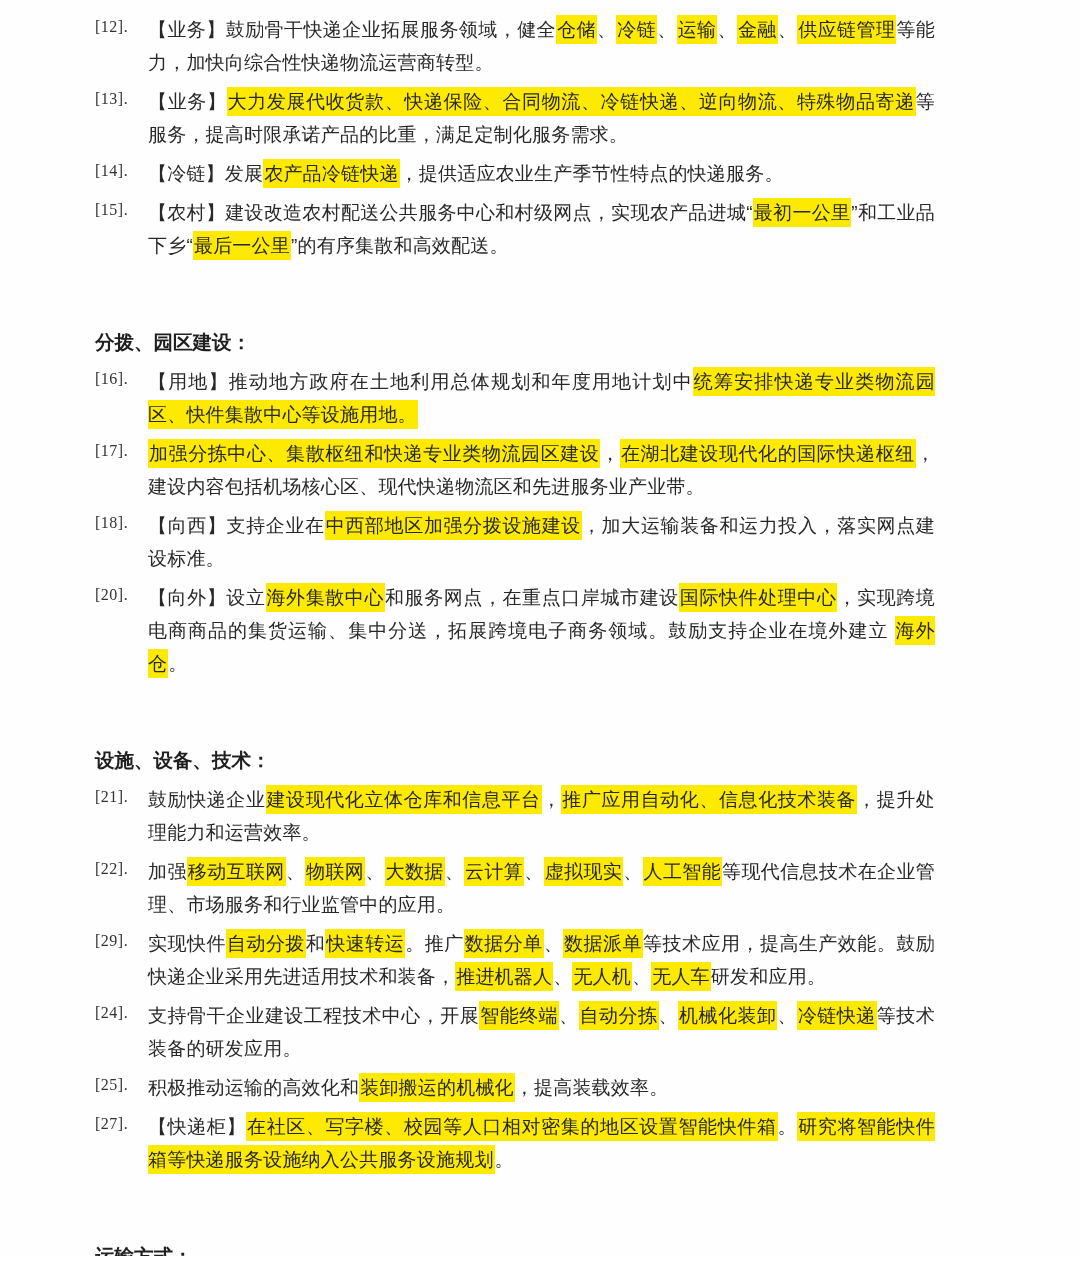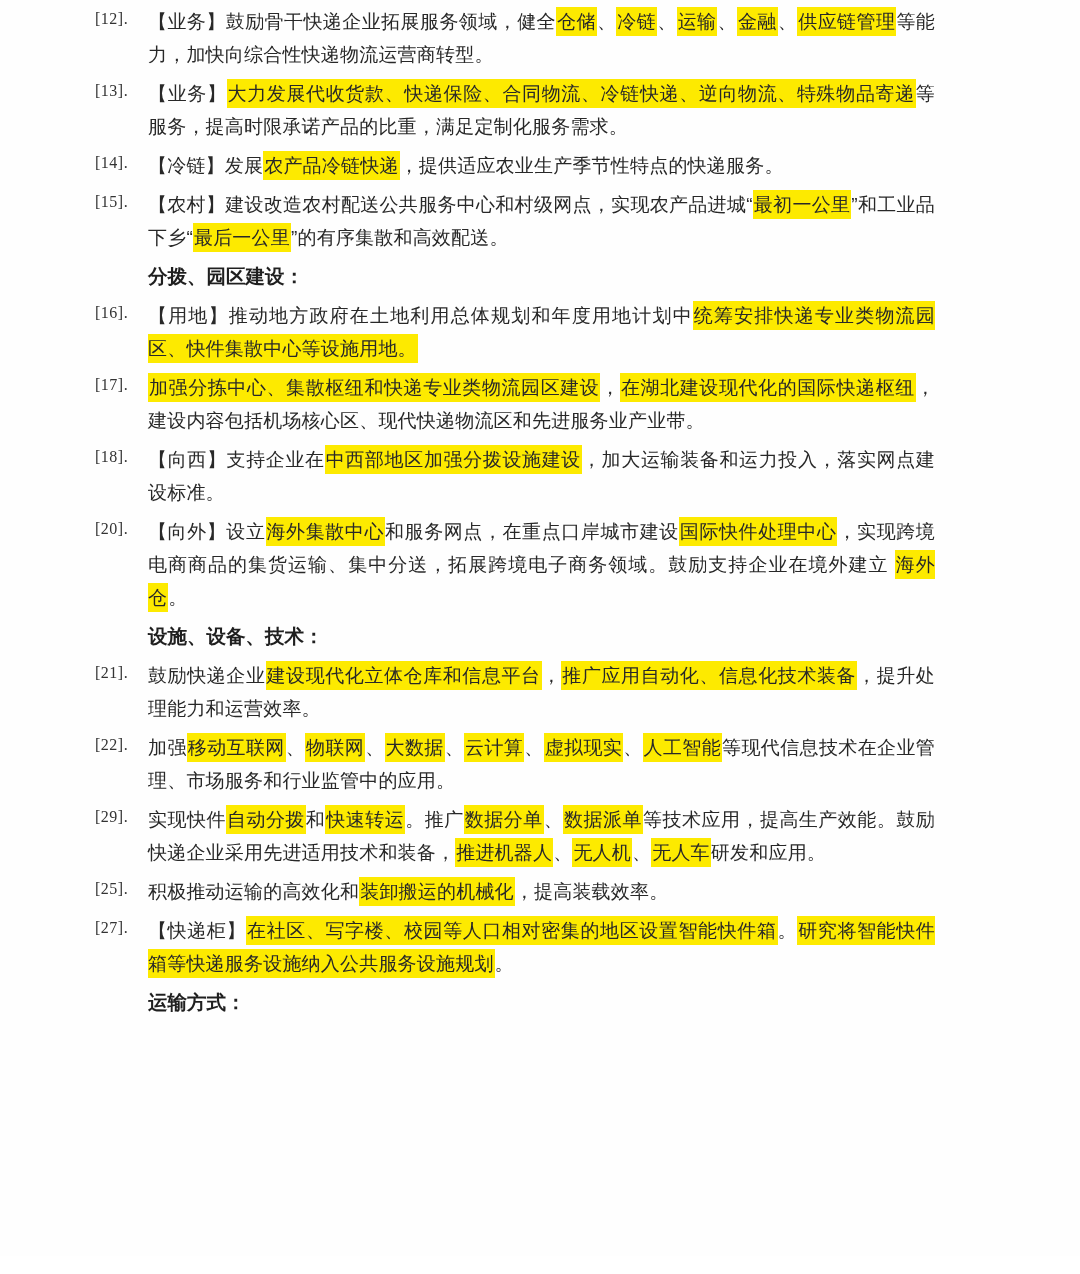--- a/index.html
+++ b/index.html
@@ -6,21 +6,21 @@
     margin: 0;
     padding: 0;
     background: #ffffff;
   }
   .page {
     position: relative;
     width: 1080px;
     height: 1256px;
     box-sizing: border-box;
     background: #fefefe;
-    padding: 5px 145px 0 95px;
+    padding: 13px 145px 0 95px;
     overflow: hidden;
     font-family: "Liberation Sans", "DejaVu Sans", sans-serif;
     color: #282828;
   }
   .row {
     display: flex;
     margin-bottom: 6px;
   }
   .num {
     flex: 0 0 53px;
@@ -40,20 +40,21 @@
   }
   .heading {
     flex: 1;
     font-size: 19.5px;
     line-height: 33px;
     font-weight: bold;
     color: #1f1f1f;
   }
   .heading-row {
     margin-bottom: 6px;
+    flex-direction: column;
   }
   .hl {
     background: #fdea00;
     padding: 4px 1px;
   }
   .plain {
     background: transparent;
   }
 </style>
 </head>
@@ -107,20 +108,24 @@
       </div>
       <div class="row">
         <div class="num">[22].</div>
         <div class="text"><span class="plain">加强</span><span class="hl">移动互联网</span><span class="plain">、</span><span class="hl">物联网</span><span class="plain">、</span><span class="hl">大数据</span><span class="plain">、</span><span class="hl">云计算</span><span class="plain">、</span><span class="hl">虚拟现实</span><span class="plain">、</span><span class="hl">人工智能</span><span class="plain">等现代信息技术在企业管理、市场服务和行业监管中的应用。</span></div>
       </div>
       <div class="row">
         <div class="num">[29].</div>
         <div class="text"><span class="plain">实现快件</span><span class="hl">自动分拨</span><span class="plain">和</span><span class="hl">快速转运</span><span class="plain">。推广</span><span class="hl">数据分单</span><span class="plain">、</span><span class="hl">数据派单</span><span class="plain">等技术应用，提高生产效能。鼓励快递企业采用先进适用技术和装备，</span><span class="hl">推进机器人</span><span class="plain">、</span><span class="hl">无人机</span><span class="plain">、</span><span class="hl">无人车</span><span class="plain">研发和应用。</span></div>
       </div>
       <div class="row">
+        <div class="num">[24].</div>
+        <div class="text"><span class="plain">支持骨干企业建设工程技术中心，开展</span><span class="hl">智能终端</span><span class="plain">、</span><span class="hl">自动分拣</span><span class="plain">、</span><span class="hl">机械化装卸</span><span class="plain">、</span><span class="hl">冷链快递</span><span class="plain">等技术装备的研发应用。</span></div>
+      </div>
+      <div class="row">
         <div class="num">[25].</div>
         <div class="text"><span class="plain">积极推动运输的高效化和</span><span class="hl">装卸搬运的机械化</span><span class="plain">，提高装载效率。</span></div>
       </div>
       <div class="row">
         <div class="num">[27].</div>
         <div class="text"><span class="plain">【快递柜】</span><span class="hl">在社区、写字楼、校园等人口相对密集的地区设置智能快件箱</span><span class="plain">。</span><span class="hl">研究将智能快件箱等快递服务设施纳入公共服务设施规划</span><span class="plain">。</span></div>
       </div>
       <div class="row heading-row">
         <div class="num"></div>
         <div class="heading">运输方式：</div>

